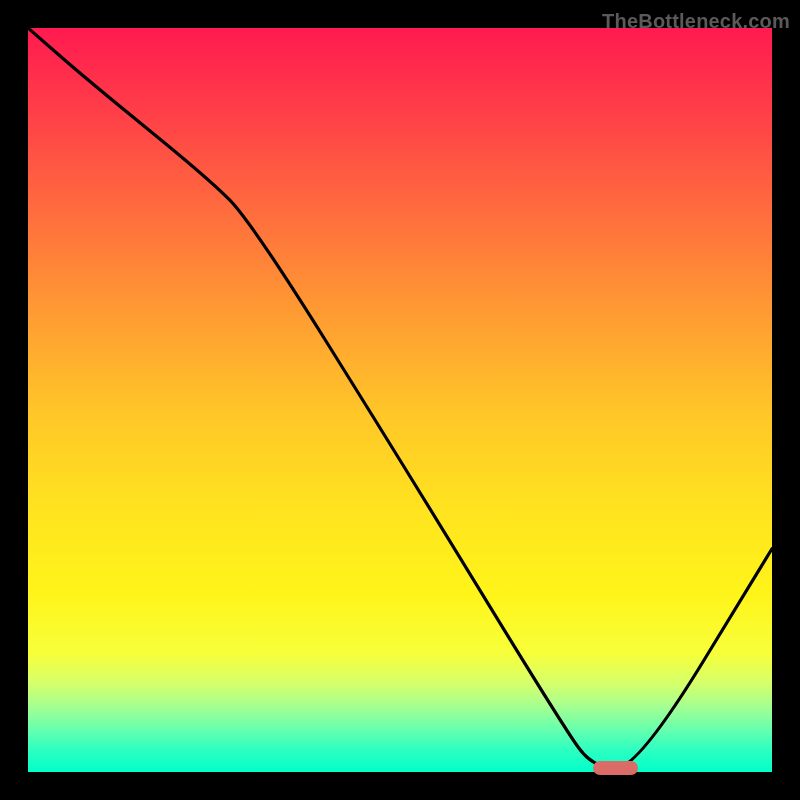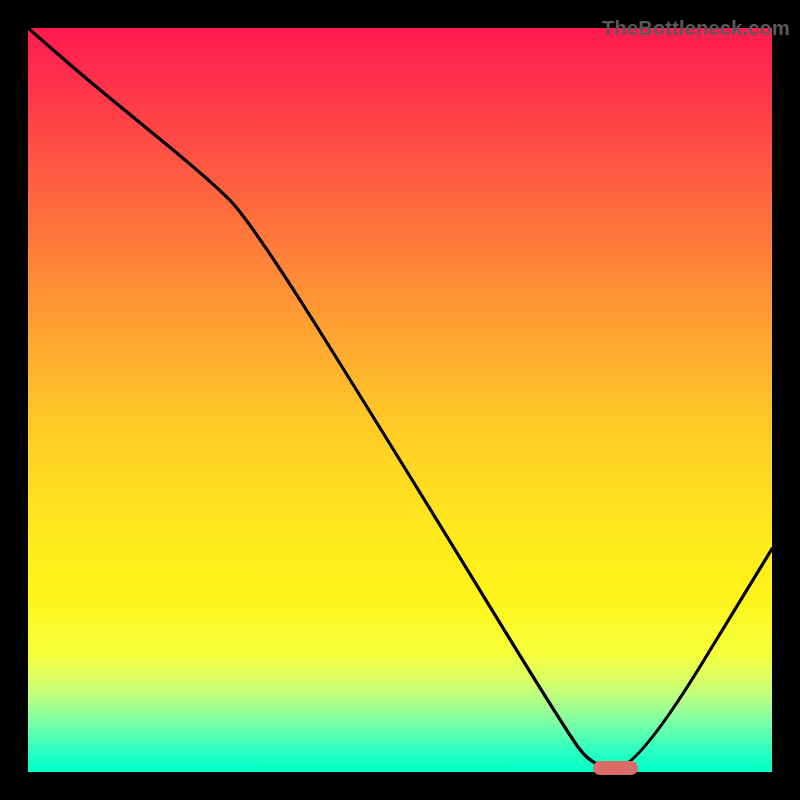--- a/index.html
+++ b/index.html
@@ -12,21 +12,21 @@
     overflow: hidden;
   }
   .frame {
     position: relative;
     width: 800px;
     height: 800px;
     background: #000;
   }
   .watermark {
     position: absolute;
-    top: 17px;
+    top: 10px;
     right: 10px;
     color: #5a5a5a;
     font-size: 20px;
     font-weight: 600;
     letter-spacing: 0.2px;
     z-index: 20;
     user-select: none;
   }
   .plot {
     position: absolute;

